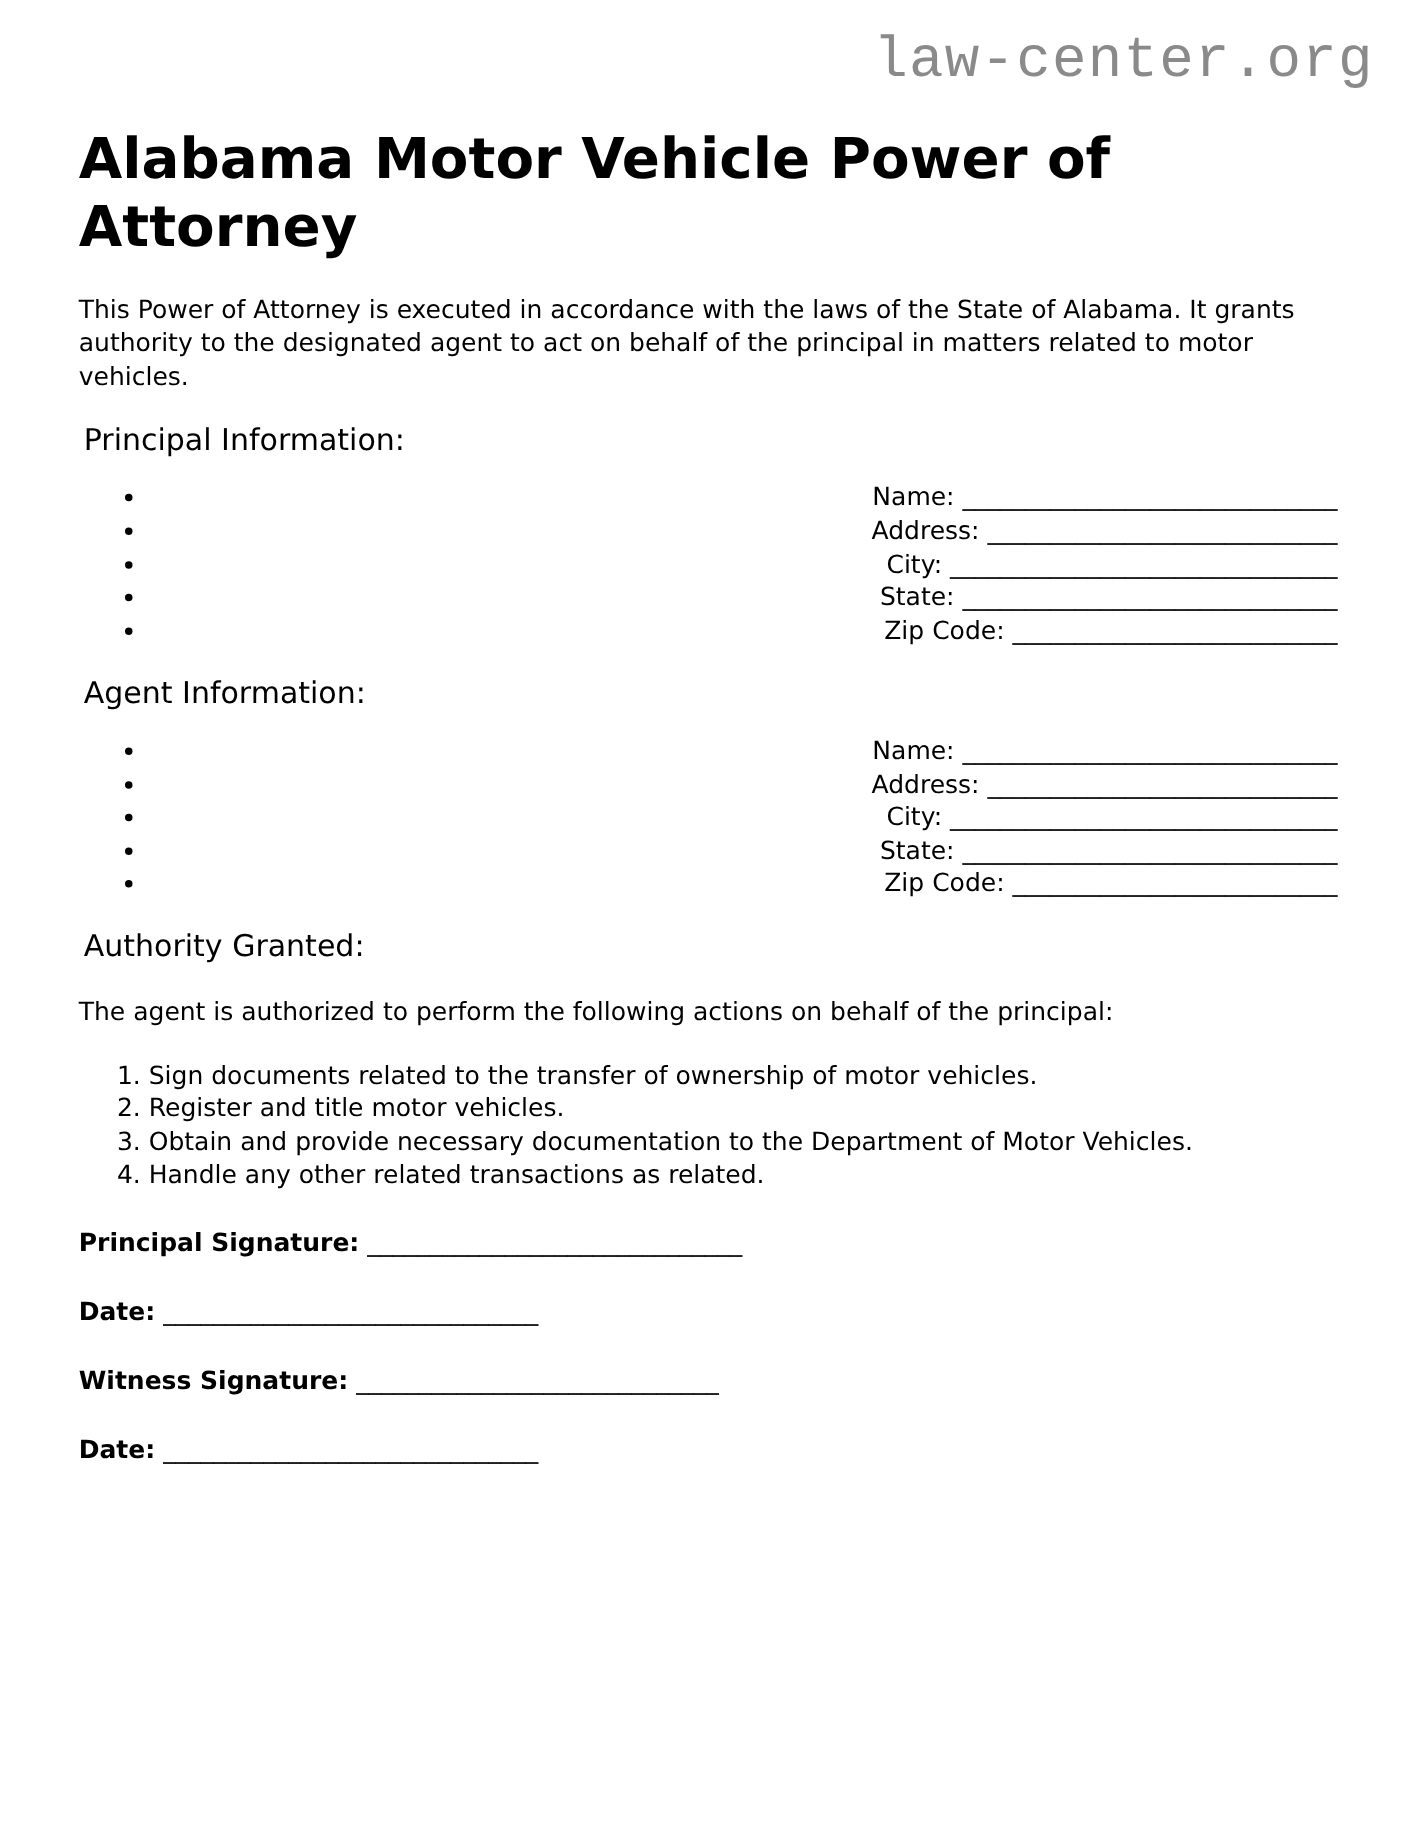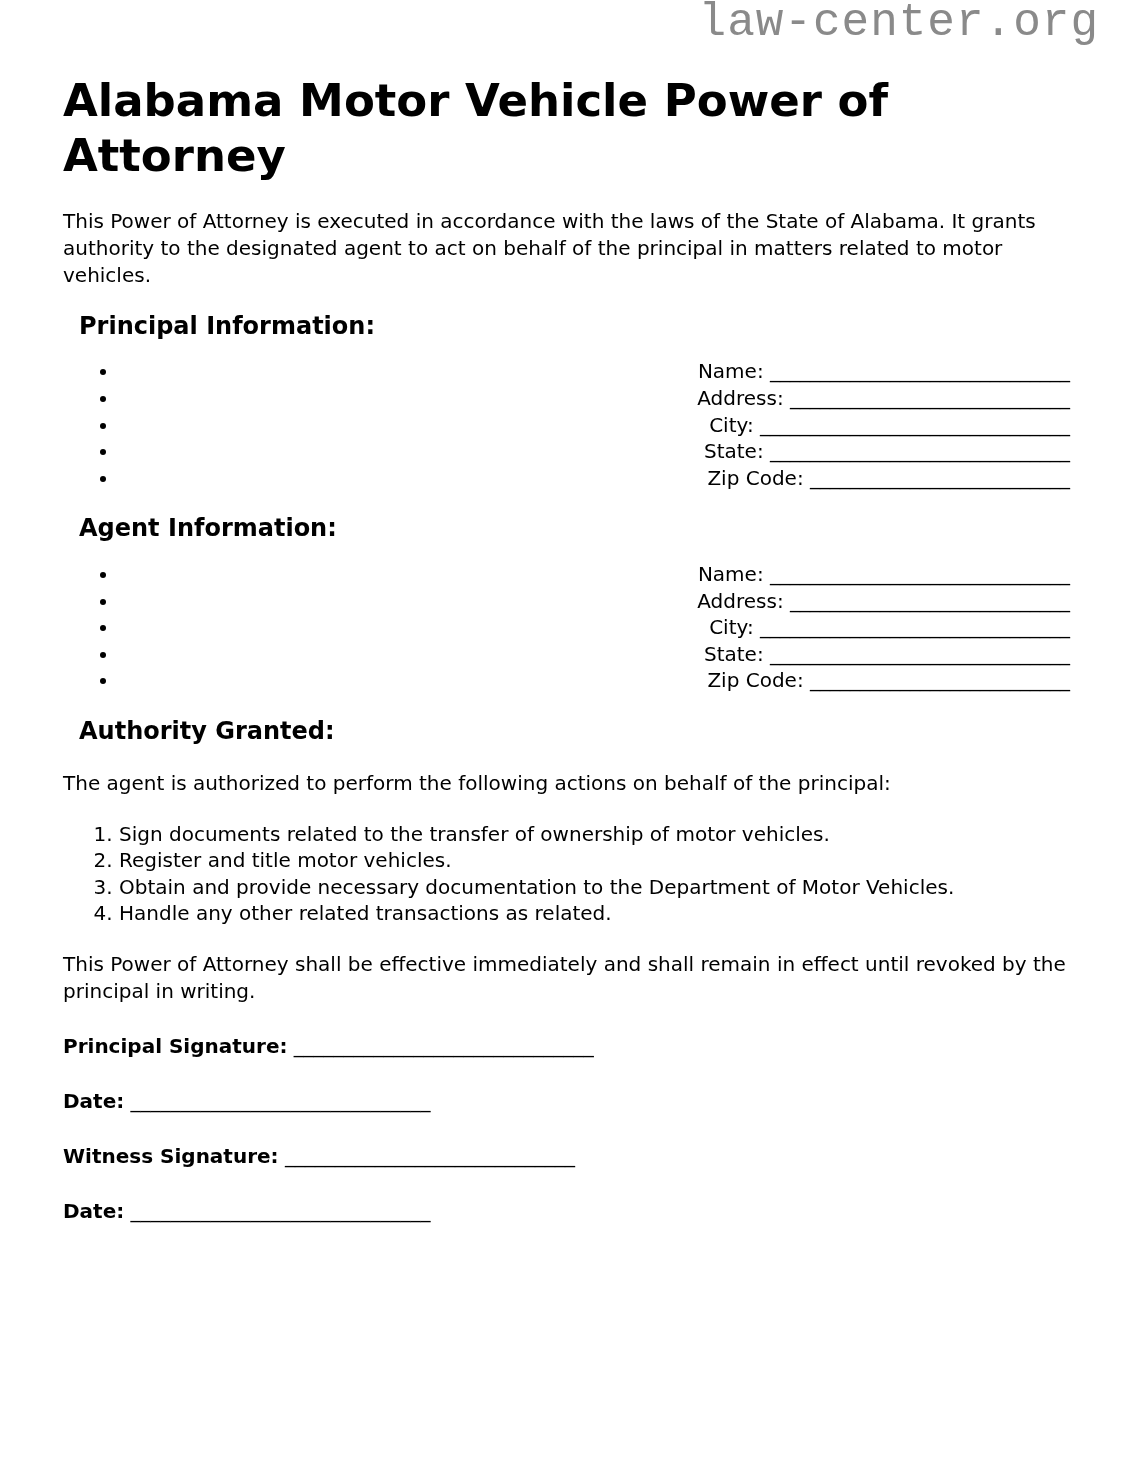--- a/index.html
+++ b/index.html
@@ -6,20 +6,21 @@
   .page {
     position: relative;
     width: 1133px;
     height: 1278px;
     box-sizing: border-box;
     background: #ffffff;
     color: #000000;
     font-family: "DejaVu Sans", "Liberation Sans", sans-serif;
     font-size: 20px;
     line-height: 1.35;
+    padding-top: 26px;
     overflow: hidden;
   }
   .watermark {
     font-family: "Liberation Mono", "DejaVu Sans Mono", monospace;
     font-size: 46px;
     line-height: 1.0;
     color: #8a8a8a;
     text-align: right;
     padding-right: 34px;
     letter-spacing: 1px;
@@ -31,22 +32,22 @@
     line-height: 1.22;
     font-weight: bold;
     margin: 28px 0 0 0;
     max-width: 900px;
   }
   p { margin: 24px 0; }
   p.intro { max-width: 1007px; }
   h3.section-heading {
     font-size: 24px;
     line-height: 1.15;
-    font-weight: bold;
-    margin: 24px 0 0 16px;
+    font-weight: normal;
+    margin: 24px 0 0 4px;
   }
   ul.fields-list, ol.authority-list {
     margin: 18px 0 24px 0;
     padding-left: 56px;
   }
   ul.fields-list { list-style-type: disc; text-align: right; }
   ol.authority-list { list-style-type: decimal; }
   li { line-height: 1.33; }
   .fill-line { white-space: nowrap; }
   .sig-row { margin: 28px 0; }
@@ -127,21 +128,20 @@
         <span>Register and title motor vehicles.</span>
       </li>
       <li>
         <span>Obtain and provide necessary documentation to the Department of Motor Vehicles.</span>
       </li>
       <li>
         <span>Handle any other related transactions as related.</span>
       </li>
     </ol>
 
-    <p>This Power of Attorney shall be effective immediately and shall remain in effect until revoked by the principal in writing.</p>
 
     <p class="sig-row">
       <strong>Principal Signature:</strong>
       <span class="fill-line">______________________________</span>
     </p>
 
     <p class="sig-row">
       <strong>Date:</strong>
       <span class="fill-line">______________________________</span>
     </p>

